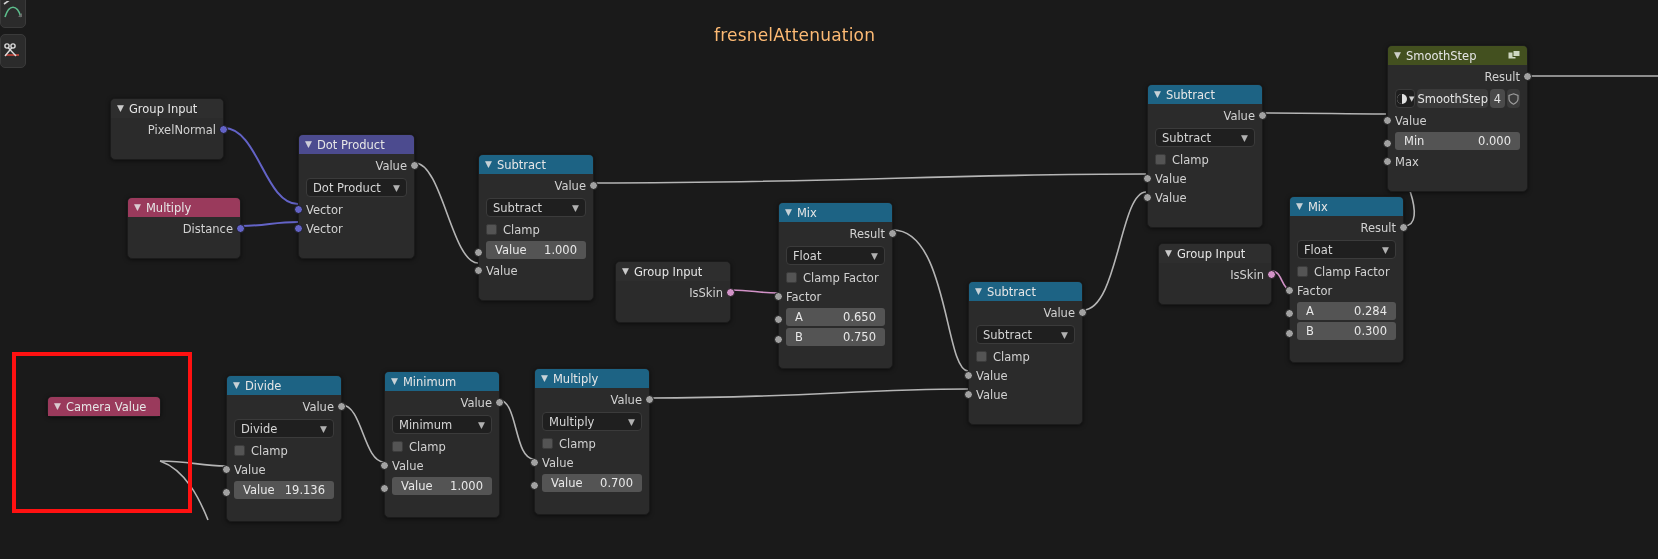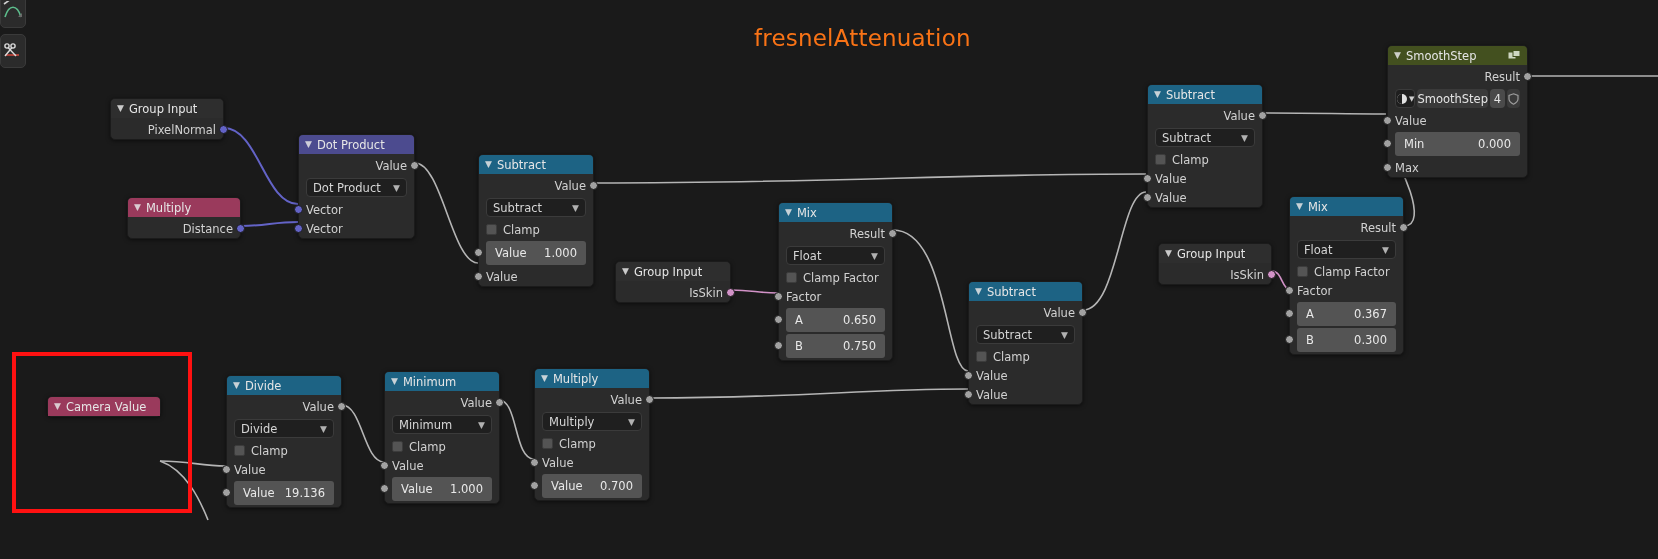--- a/index.html
+++ b/index.html
@@ -8,36 +8,36 @@
   #canvas{position:absolute;inset:0;background:#1a1a1a;}
 
   
   .toolbtn{position:absolute;left:0;width:26px;height:34px;background:#2b2b2b;
            border:1px solid #3a3a3a;border-radius:5px;box-sizing:border-box;
            display:flex;align-items:center;justify-content:center;}
   #tool-curve{top:-6px;height:34px;}
   #tool-cut{top:34px;height:34px;}
 
   
-  #page-title{position:absolute;left:714px;top:25px;font-size:23px;color:#f97316;
-              letter-spacing:.2px;white-space:nowrap;margin-left:40px;}
+  #page-title{position:absolute;left:714px;top:25px;font-size:17px;color:#fdba74;
+              letter-spacing:.2px;white-space:nowrap;}
 
   
   .node{position:absolute;border-radius:5px;background:#2b2b2b;
         box-shadow:0 1px 4px rgba(0,0,0,.55);box-sizing:border-box;
         border:1px solid #1b1b1b;overflow:visible;}
   .node-header{height:19px;border-radius:4px 4px 0 0;display:flex;align-items:center;
                padding:0 6px;font-size:11.5px;color:#e6e6e6;box-sizing:border-box;}
   .node-header .chev{margin-right:5px;font-size:9px;opacity:.85;line-height:1;}
   .hdr-blue{background:#1d6384;}
   .hdr-violet{background:#4c4b8f;}
   .hdr-red{background:#9a3a5c;}
   .hdr-grey{background:#2e2e2e;}
   .hdr-green{background:#43501f;}
-  .node-body{padding:2px 0 0 0;}
+  .node-body{padding:2px 0 20px 0;}
 
   .row{position:relative;height:19px;display:flex;align-items:center;
        font-size:11.5px;color:#d2d2d2;padding:0 7px;box-sizing:border-box;}
   .row.out{justify-content:flex-end;}
   .row.in{justify-content:flex-start;}
 
   .socket{position:absolute;width:9px;height:9px;border-radius:50%;
           border:1px solid #1a1a1a;box-sizing:border-box;}
   .sock-grey{background:#a1a1a1;}
   .sock-violet{background:#6363c7;}
@@ -47,21 +47,21 @@
             border-radius:4px;display:flex;align-items:center;padding:0 6px;
             font-size:11.5px;color:#d6d6d6;box-sizing:border-box;
             justify-content:space-between;}
   .dropdown .cv{font-size:9px;opacity:.8;}
 
   .checkrow{height:19px;display:flex;align-items:center;padding:0 7px;
             font-size:11.5px;color:#d2d2d2;box-sizing:border-box;}
   .checkbox{width:11px;height:11px;border-radius:2px;background:#545454;
             border:1px solid #3c3c3c;margin-right:6px;box-sizing:border-box;}
 
-  .valfield{margin:2px 7px;height:24px;background:#545454;border-radius:3px;
+  .valfield{margin:2px 7px;height:18px;background:#545454;border-radius:3px;
             display:flex;align-items:center;justify-content:space-between;
             padding:0 9px;font-size:11.5px;color:#e9e9e9;box-sizing:border-box;}
 
   
   .ss-strip{margin:3px 7px;height:19px;display:flex;align-items:stretch;gap:2px;}
   .ss-icon{width:26px;background:#1f1f1f;border:1px solid #3b3b3b;border-radius:4px;
            display:flex;align-items:center;justify-content:center;gap:1px;
            box-sizing:border-box;}
   .ss-name{flex:1;background:#3a3a3a;border-radius:4px;display:flex;align-items:center;
            justify-content:center;font-size:11.5px;color:#e4e4e4;}
@@ -362,21 +362,21 @@
         <span>Clamp Factor</span>
       </div>
       <div class="row in">
         <span class="socket sock-grey" style="left:-5px;top:5px;"></span>
         <span>Factor</span>
       </div>
       <div style="position:relative;">
         <span class="socket sock-grey" style="left:-5px;top:7px;"></span>
         <div class="valfield">
           <span>A</span>
-          <span>0.367</span>
+          <span>0.284</span>
         </div>
       </div>
       <div style="position:relative;">
         <span class="socket sock-grey" style="left:-5px;top:7px;"></span>
         <div class="valfield">
           <span>B</span>
           <span>0.300</span>
         </div>
       </div>
     </div>

